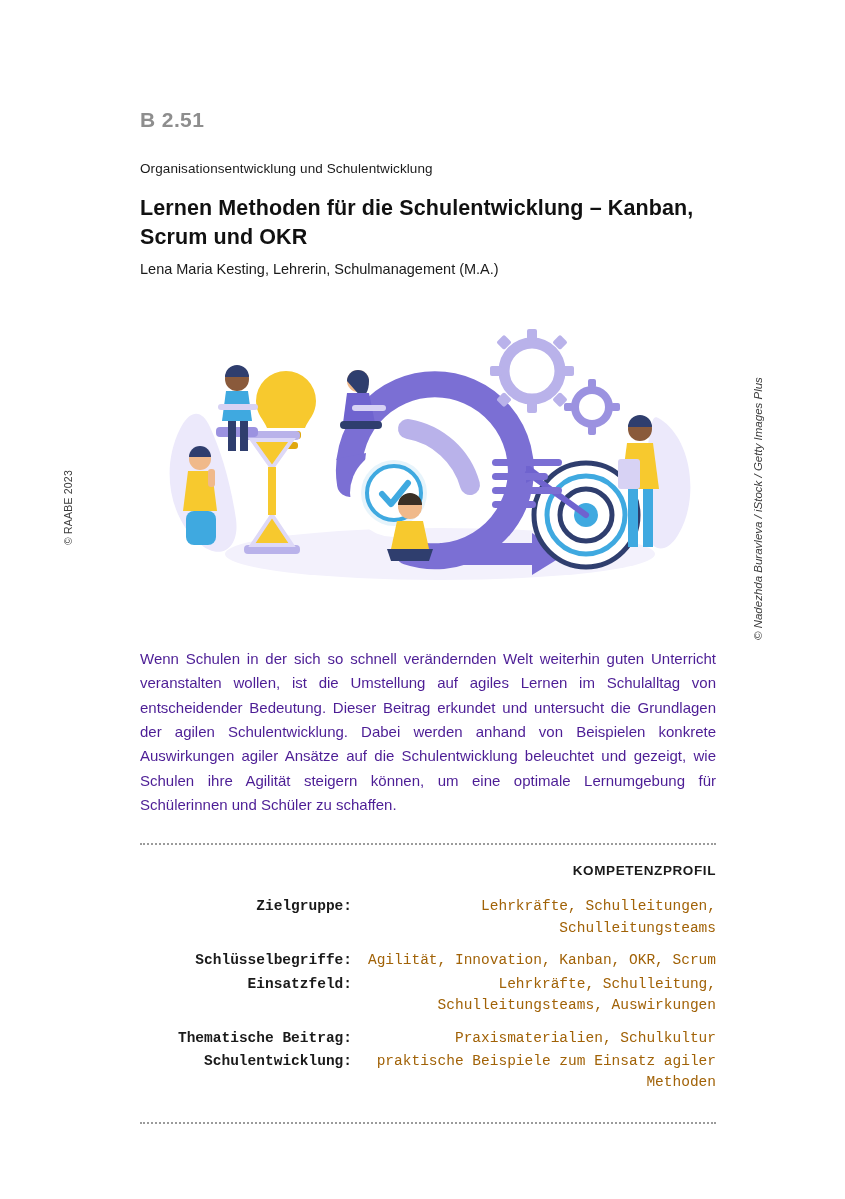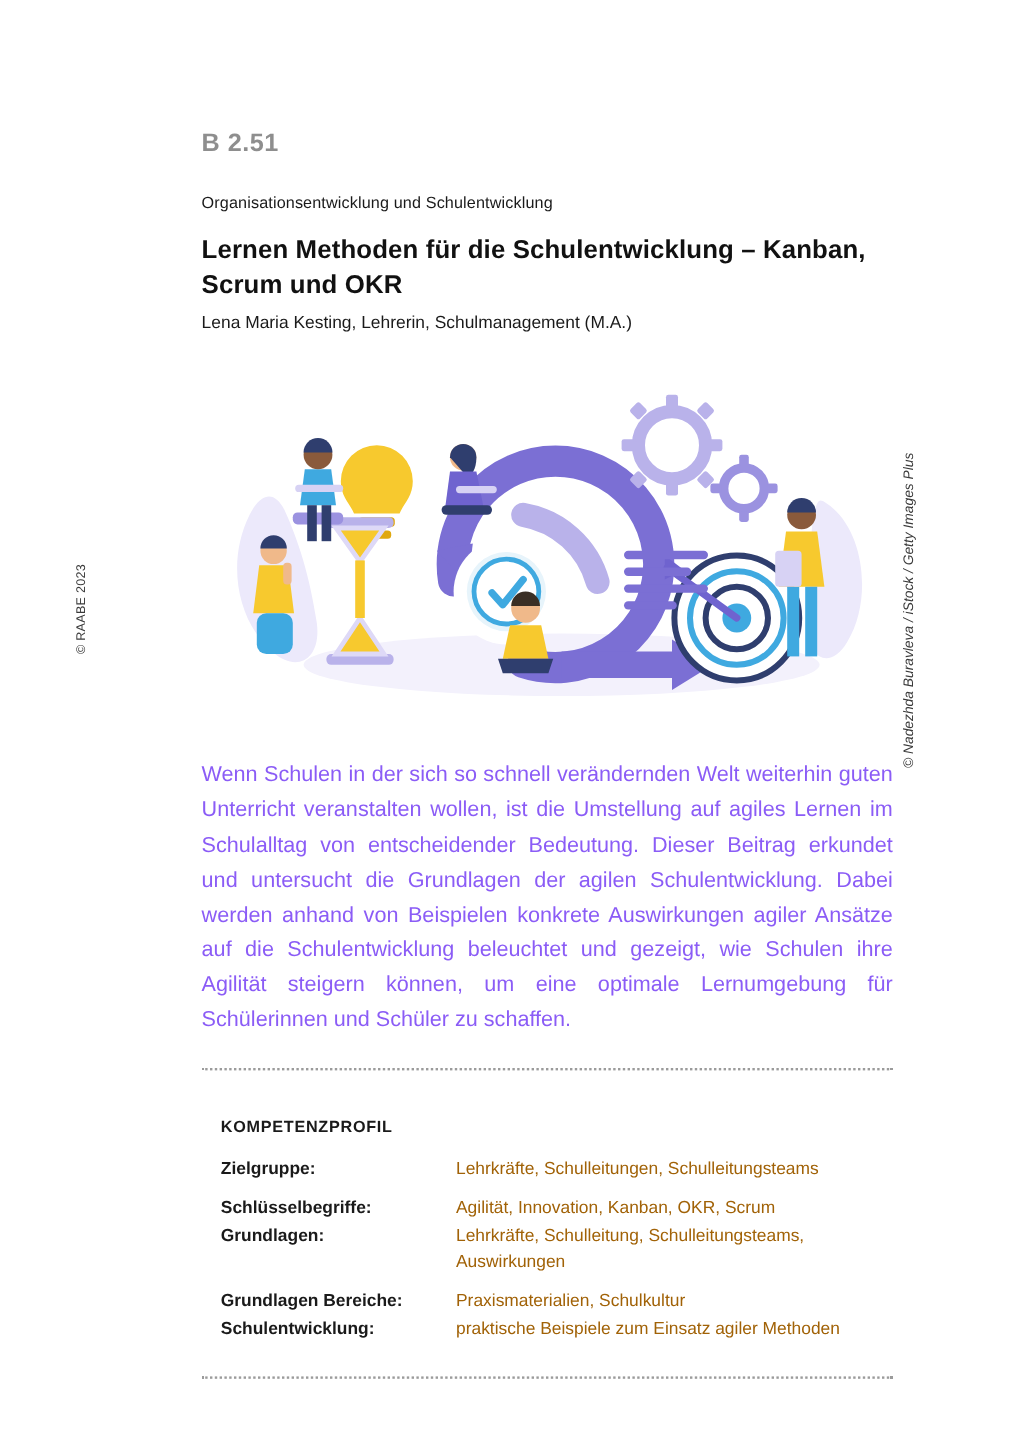--- a/index.html
+++ b/index.html
@@ -41,21 +41,21 @@
     transform-origin: left top;
     font-size: 11.5px;
     font-style: italic;
     color: #3a3a3a;
     white-space: nowrap;
   }
 
   
   .content {
     position: absolute;
-    left: 168px;
+    left: 140px;
     top: 0;
     width: 576px;
   }
   .doc-code {
     margin-top: 108px;
     font-size: 21px;
     font-weight: bold;
     color: #8e8e8e;
     letter-spacing: 0.4px;
   }
@@ -84,50 +84,52 @@
   .illus-wrap {
     margin-top: 32px;
     width: 576px;
     height: 310px;
     position: relative;
   }
   .illus-wrap svg { display: block; }
 
   
   .abstract {
-    margin-top: 12px;
-    font-size: 18px;
+    margin-top: 28px;
+    font-size: 15px;
     line-height: 1.62;
     text-align: justify;
-    color: #8b5cf6;
+    color: #4c1d95;
   }
 
   
   .dotted {
     margin-top: 26px;
     border-top: 2px dotted #9b9b9b;
     height: 0;
   }
   .dotted.bottom { margin-top: 26px; }
 
   
   .profile {
-    margin-top: 39px;
+    margin-top: 18px;
     padding-left: 16px;
+    text-align: right;
   }
   .profile-heading {
     font-size: 13.5px;
     font-weight: bold;
     letter-spacing: 0.6px;
     color: #1a1a1a;
   }
   table.profile-table {
     margin-top: 18px;
     border-collapse: collapse;
     width: 100%;
+    font-family: Liberation Mono, monospace;
   }
   table.profile-table td {
     vertical-align: top;
     font-size: 14.5px;
     line-height: 1.48;
     padding: 0 0 2px 0;
   }
   td.key {
     font-weight: bold;
     width: 196px;
@@ -283,25 +285,25 @@
         <tbody>
           <tr>
             <td class="key">Zielgruppe:</td>
             <td class="val">Lehrkräfte, Schulleitungen, Schulleitungsteams</td>
           </tr>
           <tr class="gap">
             <td class="key">Schlüsselbegriffe:</td>
             <td class="val">Agilität, Innovation, Kanban, OKR, Scrum</td>
           </tr>
           <tr>
-            <td class="key">Grundlagen:</td>
+            <td class="key">Einsatzfeld:</td>
             <td class="val">Lehrkräfte, Schulleitung, Schulleitungsteams, Auswirkungen</td>
           </tr>
           <tr class="gap">
-            <td class="key">Grundlagen Bereiche:</td>
+            <td class="key">Thematische Beitrag:</td>
             <td class="val">Praxismaterialien, Schulkultur</td>
           </tr>
           <tr>
             <td class="key">Schulentwicklung:</td>
             <td class="val">praktische Beispiele zum Einsatz agiler Methoden</td>
           </tr>
         </tbody>
       </table>
     </div>
 

